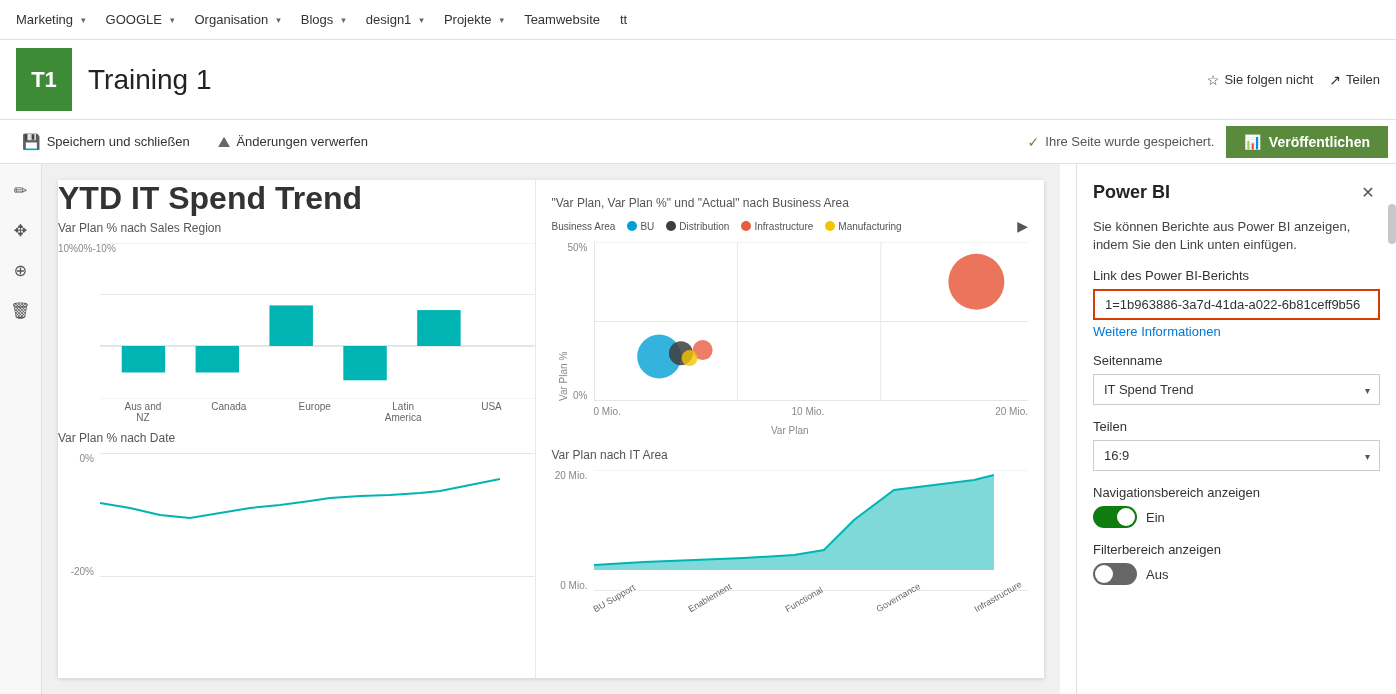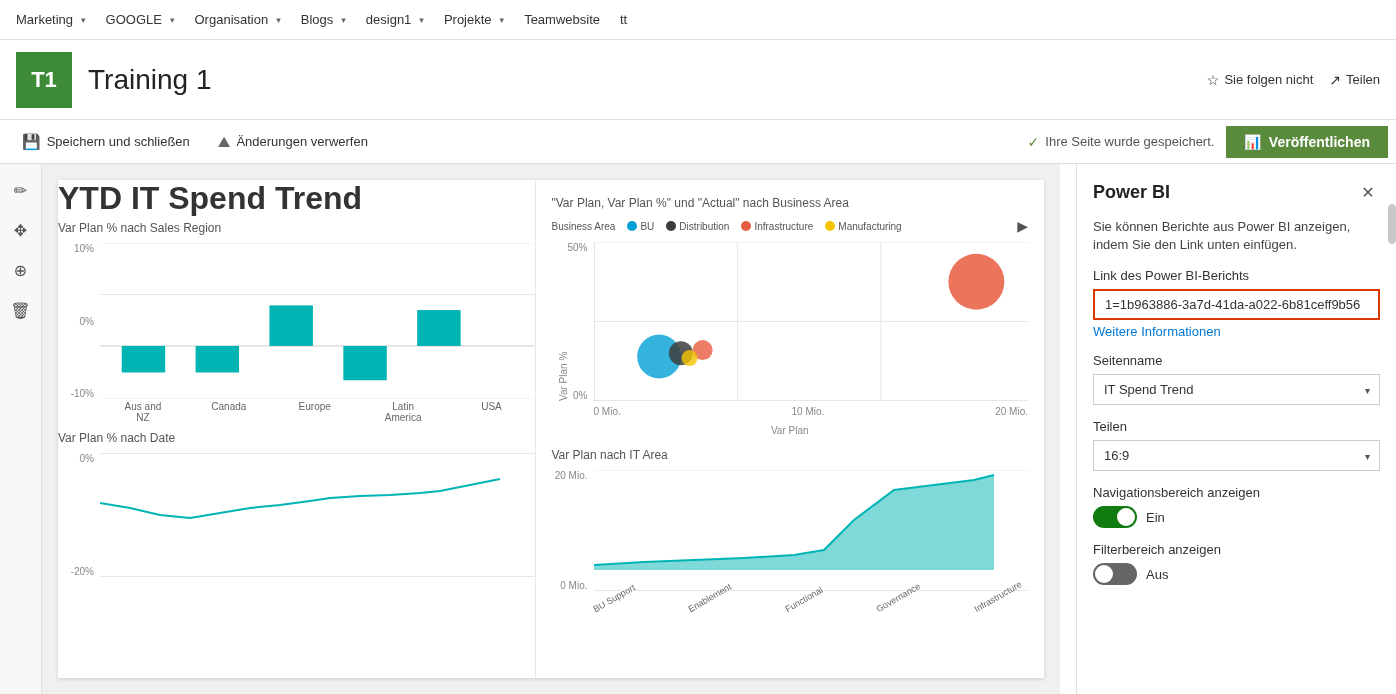--- a/index.html
+++ b/index.html
@@ -32,21 +32,21 @@
       height: 80px;
       background: #fff;
       border-bottom: 1px solid #e0e0e0;
       display: flex;
       align-items: center;
       padding: 0 16px;
       gap: 16px;
     }
     .page-icon {
       width: 56px;
-      height: 56px;
+      height: 63px;
       background: #3d8b37;
       display: flex;
       align-items: center;
       justify-content: center;
       color: #fff;
       font-size: 22px;
       font-weight: 700;
       flex-shrink: 0;
     }
     .page-title-text {
@@ -426,21 +426,21 @@
   <div class="content-area">
     <div class="report-container">
       <div class="report-inner">
 
         <div class="chart-left">
           <div class="report-main-title">YTD IT Spend Trend</div>
 
           <div class="chart-section-title">Var Plan % nach Sales Region</div>
           <div style="position:relative; height:180px; margin-bottom:8px;">
 
-            <div style="position:absolute;left:0;top:0;bottom:24px;width:36px;display:flex;flex-direction:column;justify-content:space-between;font-size:10px;color:#888;text-align:right;">
+            <div style="position:absolute;left:0;top:0;bottom:24px;width:36px;display:flex;flex-direction:row;justify-content:space-between;font-size:10px;color:#888;text-align:right;">
               <span>10%</span>
               <span>0%</span>
               <span>-10%</span>
             </div>
 
             <div style="position:absolute;left:42px;right:0;top:0;bottom:24px;">
               <svg width="100%" height="100%">
 
                 <line x1="0" y1="66%" x2="100%" y2="66%" stroke="#ccc" stroke-width="1"></line>
 

